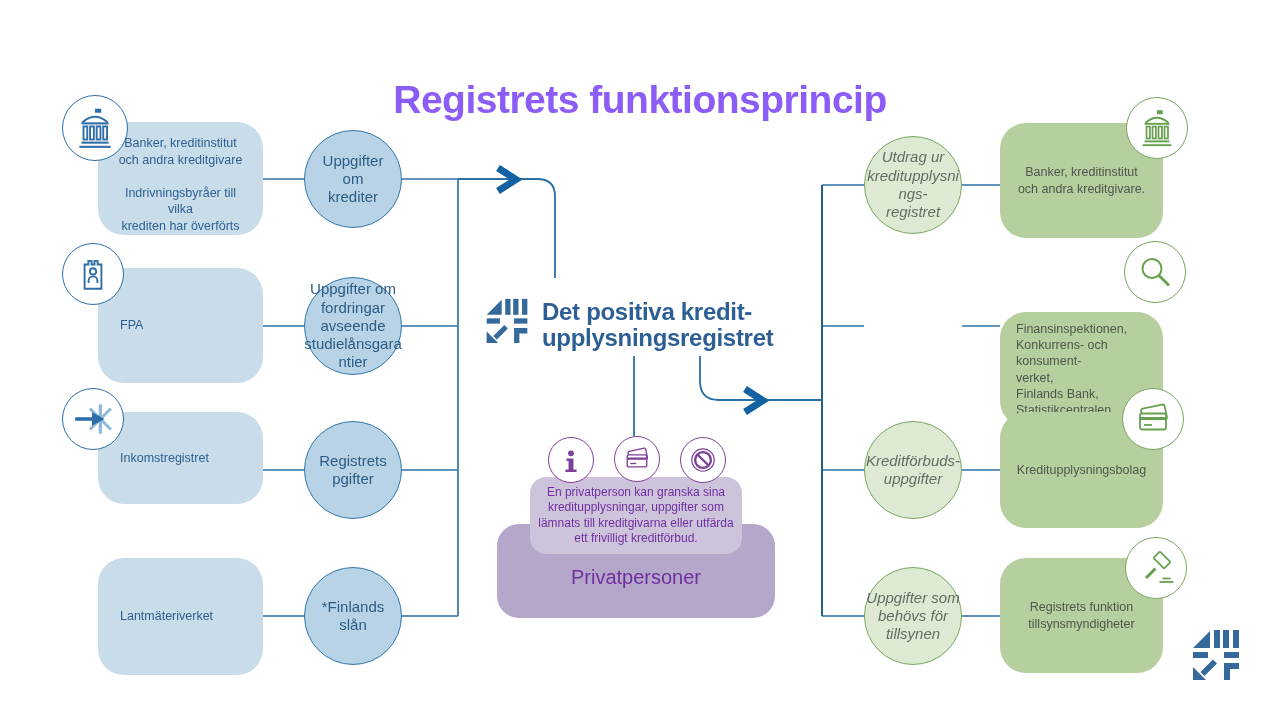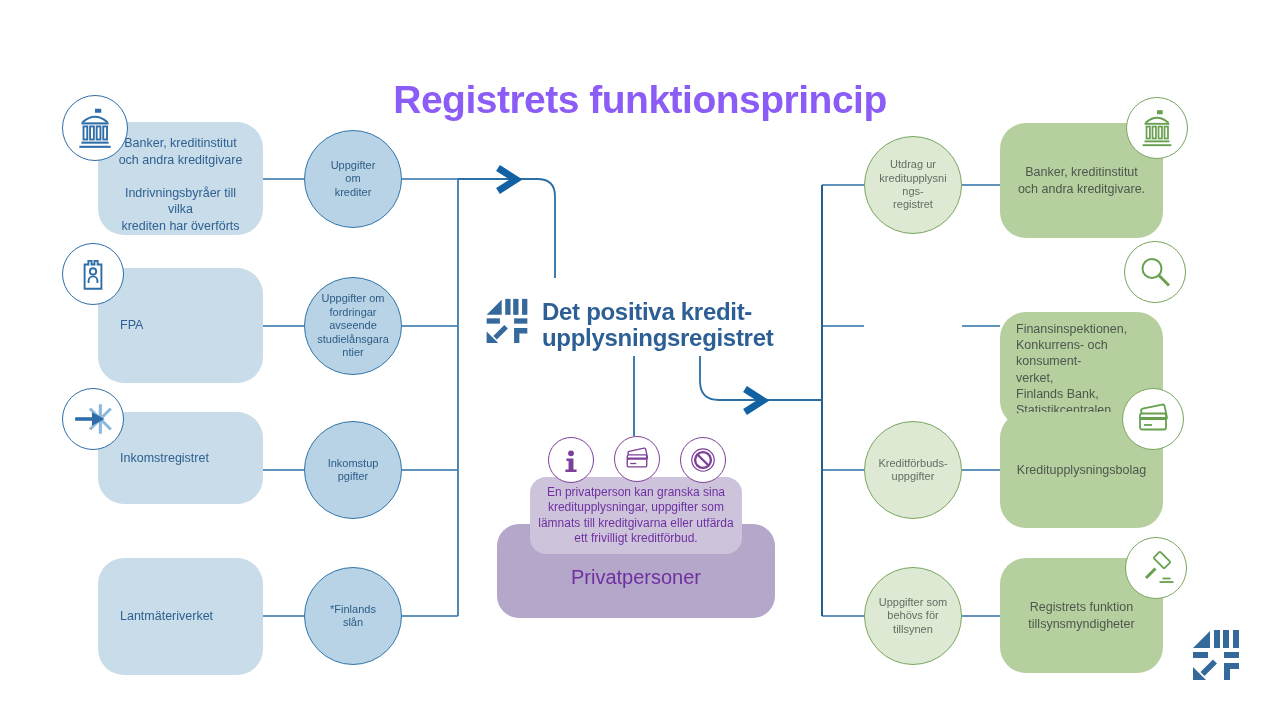--- a/index.html
+++ b/index.html
@@ -12,23 +12,23 @@
               color:#8b5cf6;letter-spacing:-0.5px;}
   
   .box{border-radius:26px;display:flex;align-items:center;}
   .box-blue{background:#c8dcea;color:#2f6190;font-size:12.5px;line-height:1.32;}
   .box-green{background:#b6cf9f;color:#4d574d;font-size:12.5px;line-height:1.3;}
   .box .txt{width:100%;}
   .t-center{text-align:center;padding:0 10px;}
   .t-left{text-align:left;padding-left:22px;padding-right:8px;}
   
   .circle{border-radius:50%;width:98px;height:98px;display:flex;align-items:center;justify-content:center;
-          text-align:center;font-size:11px;line-height:1.22;}
+          text-align:center;font-size:15px;line-height:1.22;}
   .circle-blue{background:#b8d3e6;border:1.4px solid #3276a8;color:#2d5c85;}
-  .circle-green{background:#dde9d3;border:1.4px solid #79a65e;color:#636e63;}
+  .circle-green{background:#dde9d3;border:1.4px solid #79a65e;color:#636e63;font-style:italic;}
   
   .badge{background:#fff;border-radius:50%;display:flex;align-items:center;justify-content:center;}
   .badge.blue{border:1.7px solid #2e6da8;color:#2e6da8;}
   .badge.green{border:1.7px solid #79a65e;color:#67a04e;}
   .badge.purple{border:1.6px solid #7d3f98;color:#7d3f98;}
   
   .logo-text{font-size:24px;font-weight:700;color:#2d5f95;line-height:1.08;letter-spacing:-0.3px;}
   .logomark{color:#35689b;}
   
   .note-box{background:#cdc4dc;border-radius:16px;color:#7030a0;font-size:12px;line-height:1.26;
@@ -186,21 +186,21 @@
 krediter</span>
   </div>
   <div class="abs circle circle-blue" style="left:304px;top:277px;">
     <span class="ml">Uppgifter om
 fordringar
 avseende
 studielånsgara
 ntier</span>
   </div>
   <div class="abs circle circle-blue" style="left:304px;top:421px;">
-    <span class="ml">Inkomstup
+    <span class="ml">Registrets
 pgifter</span>
   </div>
   <div class="abs circle circle-blue" style="left:304px;top:567px;">
     <span class="ml">*Finlands
 slån</span>
   </div>
 
   <div class="abs logomark" style="left:484px;top:296px;">
     <svg width="46" height="50">
         <use href="#sym-logomark"></use>

